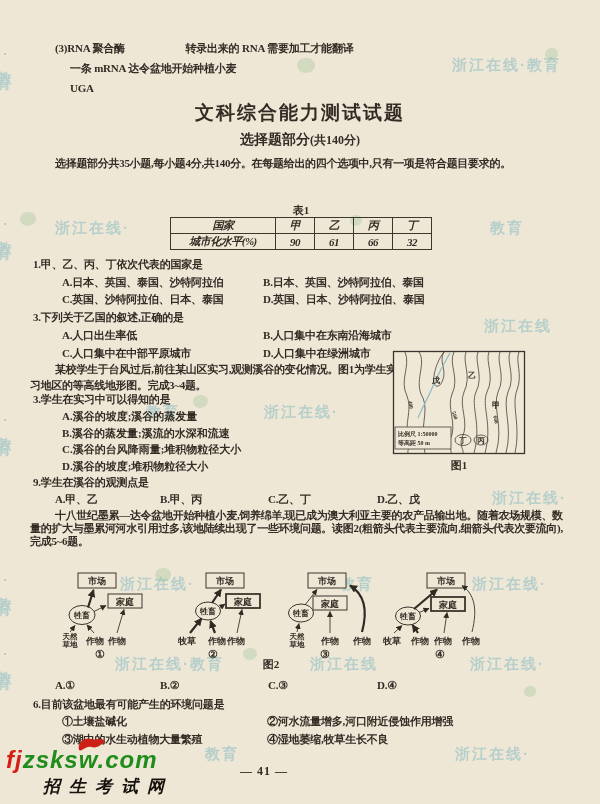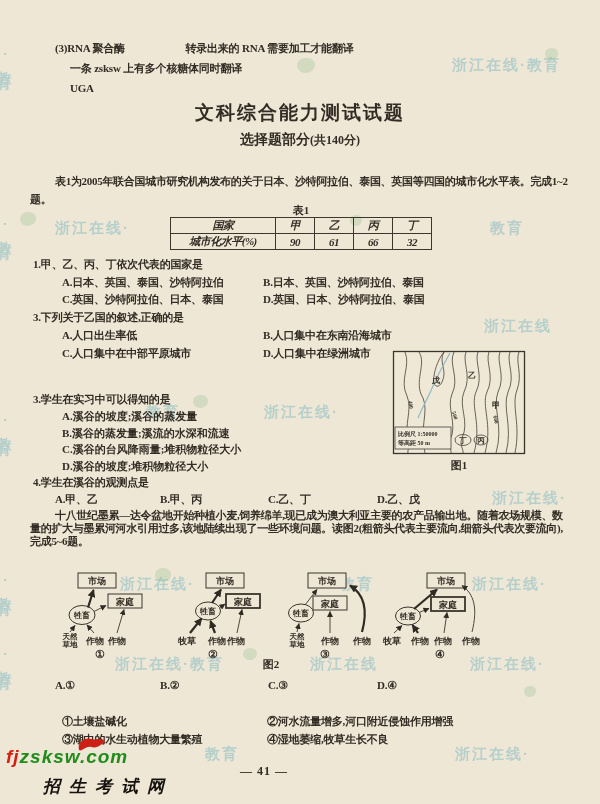--- a/index.html
+++ b/index.html
@@ -30,21 +30,21 @@
   table.t1 td.c0{width:104px;}
   
   .fig text{font-family:"Liberation Serif","DejaVu Serif",serif;fill:#332c24;font-weight:600;}
   .fig .node{fill:#efe7d6;stroke:#3a352c;stroke-width:1;}
   .fig .nodeHeavy{stroke-width:1.8;}
   .fig .thin{stroke:#3a352c;stroke-width:0.9;fill:none;}
   .fig .thick{stroke:#2f2a22;stroke-width:2.2;fill:none;}
   .contour{stroke:#45403a;stroke-width:0.8;fill:none;}
   
   .logoTxt{font-family:"Liberation Sans","DejaVu Sans",sans-serif;font-style:italic;
-           font-weight:800;font-size:19px;letter-spacing:1px;white-space:nowrap;}
+           font-weight:800;font-size:24px;letter-spacing:1px;white-space:nowrap;}
   .logoCap{font-size:17px;letter-spacing:9px;font-weight:700;color:#15120e;font-style:italic;}
   .pagenum{font-size:12px;letter-spacing:1px;}
 </style>
 </head>
 <body>
 
 <div id="page">
 
   <div>
     <span class="wm" style="left:452px;top:56px;color:#7fb9c2">浙江在线·教育</span>
@@ -74,29 +74,29 @@
     <span class="blob" style="left:155px;top:568px;width:16px;height:14px;background:#8fbf8f"></span>
     <span class="blob" style="left:243px;top:648px;width:14px;height:12px;background:#8fbf8f"></span>
     <span class="blob" style="left:524px;top:686px;width:12px;height:11px;background:#8fbf8f"></span>
     <span class="blob" style="left:545px;top:48px;width:13px;height:12px;background:#8fbf8f"></span>
   </div>
 
   <div class="line" style="left:55px;top:41px">
     <span>(3)RNA 聚合酶</span>
     <span style="margin-left:58px">转录出来的 RNA 需要加工才能翻译</span>
   </div>
-  <div class="line" style="left:70px;top:61px">一条 zsksw 上有多个核糖体同时翻译</div>
+  <div class="line" style="left:70px;top:61px">一条 mRNA 达令盆地开始种植小麦</div>
   <div class="line" style="left:70px;top:82px">UGA</div>
 
   <div class="abs center title" style="left:0;top:100px;width:600px">文科综合能力测试试题</div>
   <div class="abs center subtitle" style="left:0;top:131px;width:600px">
     <span>选择题部分</span><span class="paren">(共140分)</span>
   </div>
 
-  <div class="abs indent" style="left:30px;top:172px;width:540px;line-height:18px">表1为2005年联合国城市研究机构发布的关于日本、沙特阿拉伯、泰国、英国等四国的城市化水平表。完成1~2题。</div>
+  <div class="abs indent stem" style="left:30px;top:154px;width:548px;line-height:18px">选择题部分共35小题,每小题4分,共140分。在每题给出的四个选项中,只有一项是符合题目要求的。</div>
 
   <div class="abs center" style="left:170px;top:203px;width:262px;font-weight:700">表1</div>
   <table class="t1 abs" style="left:170px;top:217px">
     <tbody>
         <tr>
       <td class="c0" style="font-weight:700">国家</td>
       <td>甲</td>
       <td>乙</td>
       <td>丙</td>
       <td>丁</td>
@@ -124,30 +124,31 @@
   <div class="line stem" style="left:33px;top:310px">3.下列关于乙国的叙述,正确的是</div>
   <div class="abs" style="left:30px;top:346px;width:540px;height:14px">
     <span class="line" style="left:32px;top:0">C.人口集中在中部平原城市</span>
     <span class="line" style="left:233px;top:0">D.人口集中在绿洲城市</span>
   </div>
   <div class="abs" style="left:30px;top:328px;width:540px;height:14px">
     <span class="line" style="left:32px;top:0">A.人口出生率低</span>
     <span class="line" style="left:233px;top:0">B.人口集中在东南沿海城市</span>
   </div>
 
+  <div class="abs indent" style="left:30px;top:361px;width:368px;line-height:16px">某校学生于台风过后,前往某山区实习,观测溪谷的变化情况。图1为学生实习地区的等高线地形图。完成3~4题。</div>
 
   <div class="line stem" style="left:33px;top:392px">3.学生在实习中可以得知的是</div>
   <div class="abs" style="left:62px;top:408px;width:330px;line-height:16.5px">
     <div>A.溪谷的坡度;溪谷的蒸发量</div>
     <div>B.溪谷的蒸发量;溪流的水深和流速</div>
     <div>C.溪谷的台风降雨量;堆积物粒径大小</div>
     <div>D.溪谷的坡度;堆积物粒径大小</div>
   </div>
 
-  <div class="line stem" style="left:33px;top:475px">4.学生在溪谷的观测点是</div>
+  <div class="line stem" style="left:33px;top:475px">9.学生在溪谷的观测点是</div>
   <div class="abs" style="left:30px;top:492px;width:540px;height:14px">
     <span class="line" style="left:25px;top:0">A.甲、乙</span>
     <span class="line" style="left:130px;top:0">B.甲、丙</span>
     <span class="line" style="left:238px;top:0">C.乙、丁</span>
     <span class="line" style="left:347px;top:0">D.乙、戊</span>
   </div>
 
   <div class="abs" style="left:392px;top:350px">
     <svg class="fig" width="134" height="106" viewBox="0 0 134 106">
       <rect x="1.5" y="1.5" width="131" height="102" fill="#efe8d7" stroke="#3a352c" stroke-width="1.3"></rect>
@@ -269,20 +270,21 @@
   </svg>
   <div class="abs center" style="left:231px;top:657px;width:80px;font-weight:700">图2</div>
 
   <div class="abs" style="left:30px;top:679px;width:540px;height:14px">
     <span class="line" style="left:25px;top:0">A.①</span>
     <span class="line" style="left:130px;top:0">B.②</span>
     <span class="line" style="left:238px;top:0">C.③</span>
     <span class="line" style="left:347px;top:0">D.④</span>
   </div>
 
+  <div class="line stem" style="left:33px;top:697px">6.目前该盆地最有可能产生的环境问题是</div>
   <div class="abs" style="left:30px;top:714px;width:540px;height:14px">
     <span class="line" style="left:32px;top:0">①土壤盐碱化</span>
     <span class="line" style="left:237px;top:0">②河水流量增多,河口附近侵蚀作用增强</span>
   </div>
   <div class="abs" style="left:30px;top:732px;width:540px;height:14px">
     <span class="line" style="left:32px;top:0">③湖中的水生动植物大量繁殖</span>
     <span class="line" style="left:237px;top:0">④湿地萎缩,牧草生长不良</span>
   </div>
 
   <div class="line pagenum" style="left:240px;top:764px">— 41 —</div>

